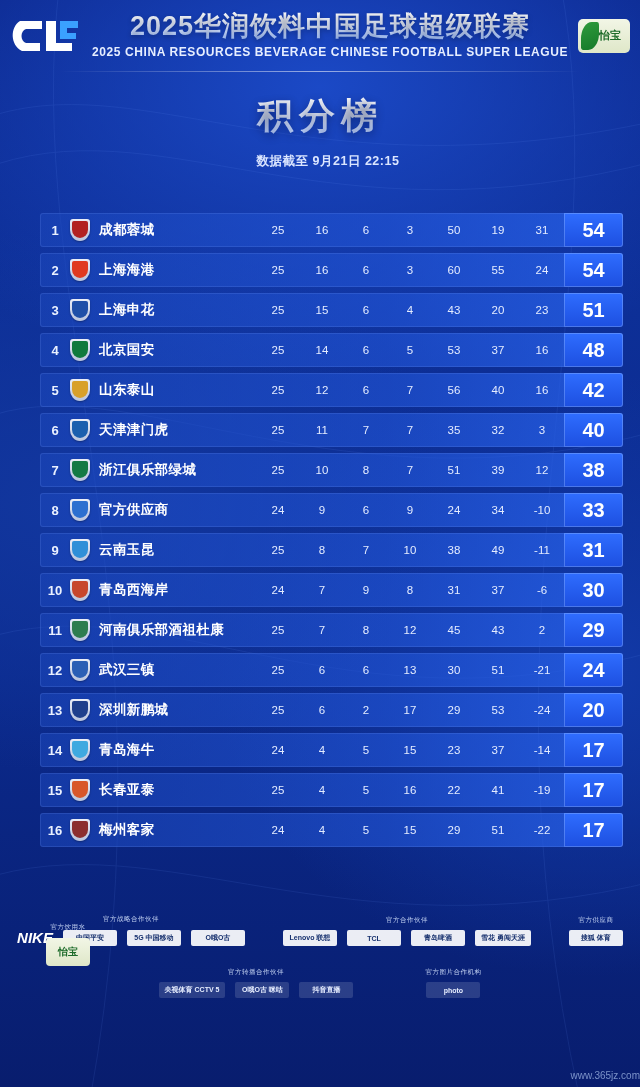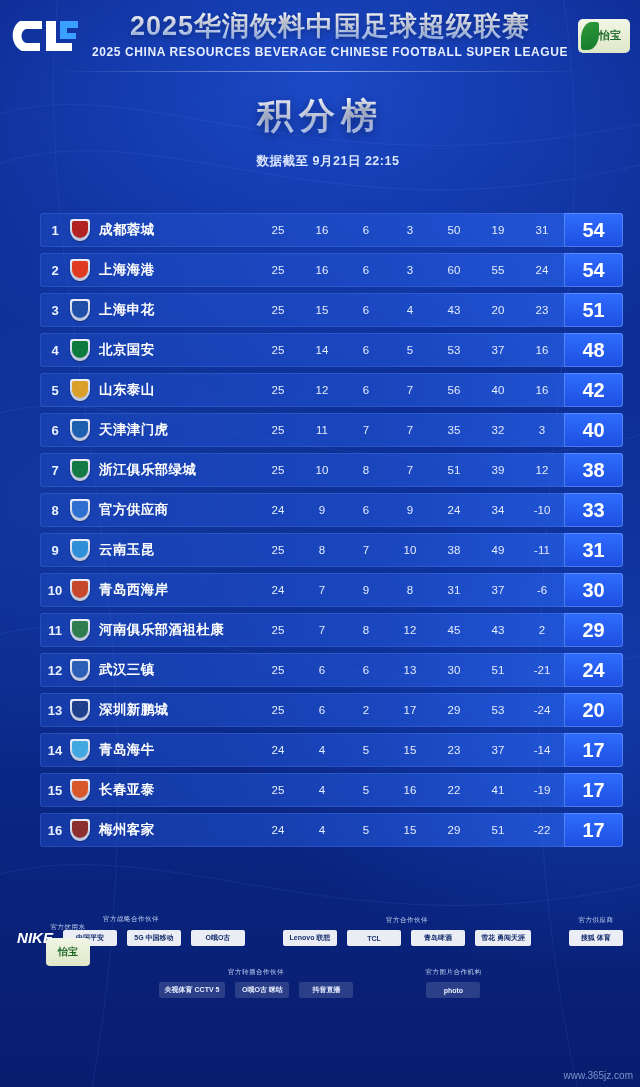--- a/index.html
+++ b/index.html
@@ -139,21 +139,21 @@
     position:absolute;left:46px;top:26px;text-align:center;
   }
   .f-left-badge .bl{font-size:6.5px;color:#c3d2f2;margin-bottom:6px;letter-spacing:.5px;}
   .f-left-badge .bx{
     width:44px;height:28px;border-radius:4px;
     background:linear-gradient(180deg,#f2f6e6,#dfe7c8);
     display:flex;align-items:center;justify-content:center;
     color:#1d6b2a;font-size:10px;font-weight:bold;
   }
   .watermark{
-    position:absolute;right:7px;bottom:6px;font-size:10px;color:#8fa6d8;opacity:.85;
+    position:absolute;right:0;bottom:6px;font-size:10px;color:#8fa6d8;opacity:.85;
   }
   .nike{font-size:15px;font-weight:bold;color:#fff;font-style:italic;}
 </style>
 </head>
 <body>
 
 <div class="wrap">
   <div class="bg"></div>
   <svg class="bg-lines" width="640" height="1087" viewBox="0 0 640 1087">
     <g stroke="#6f9cff" stroke-width="1" fill="none" opacity="0.35">

